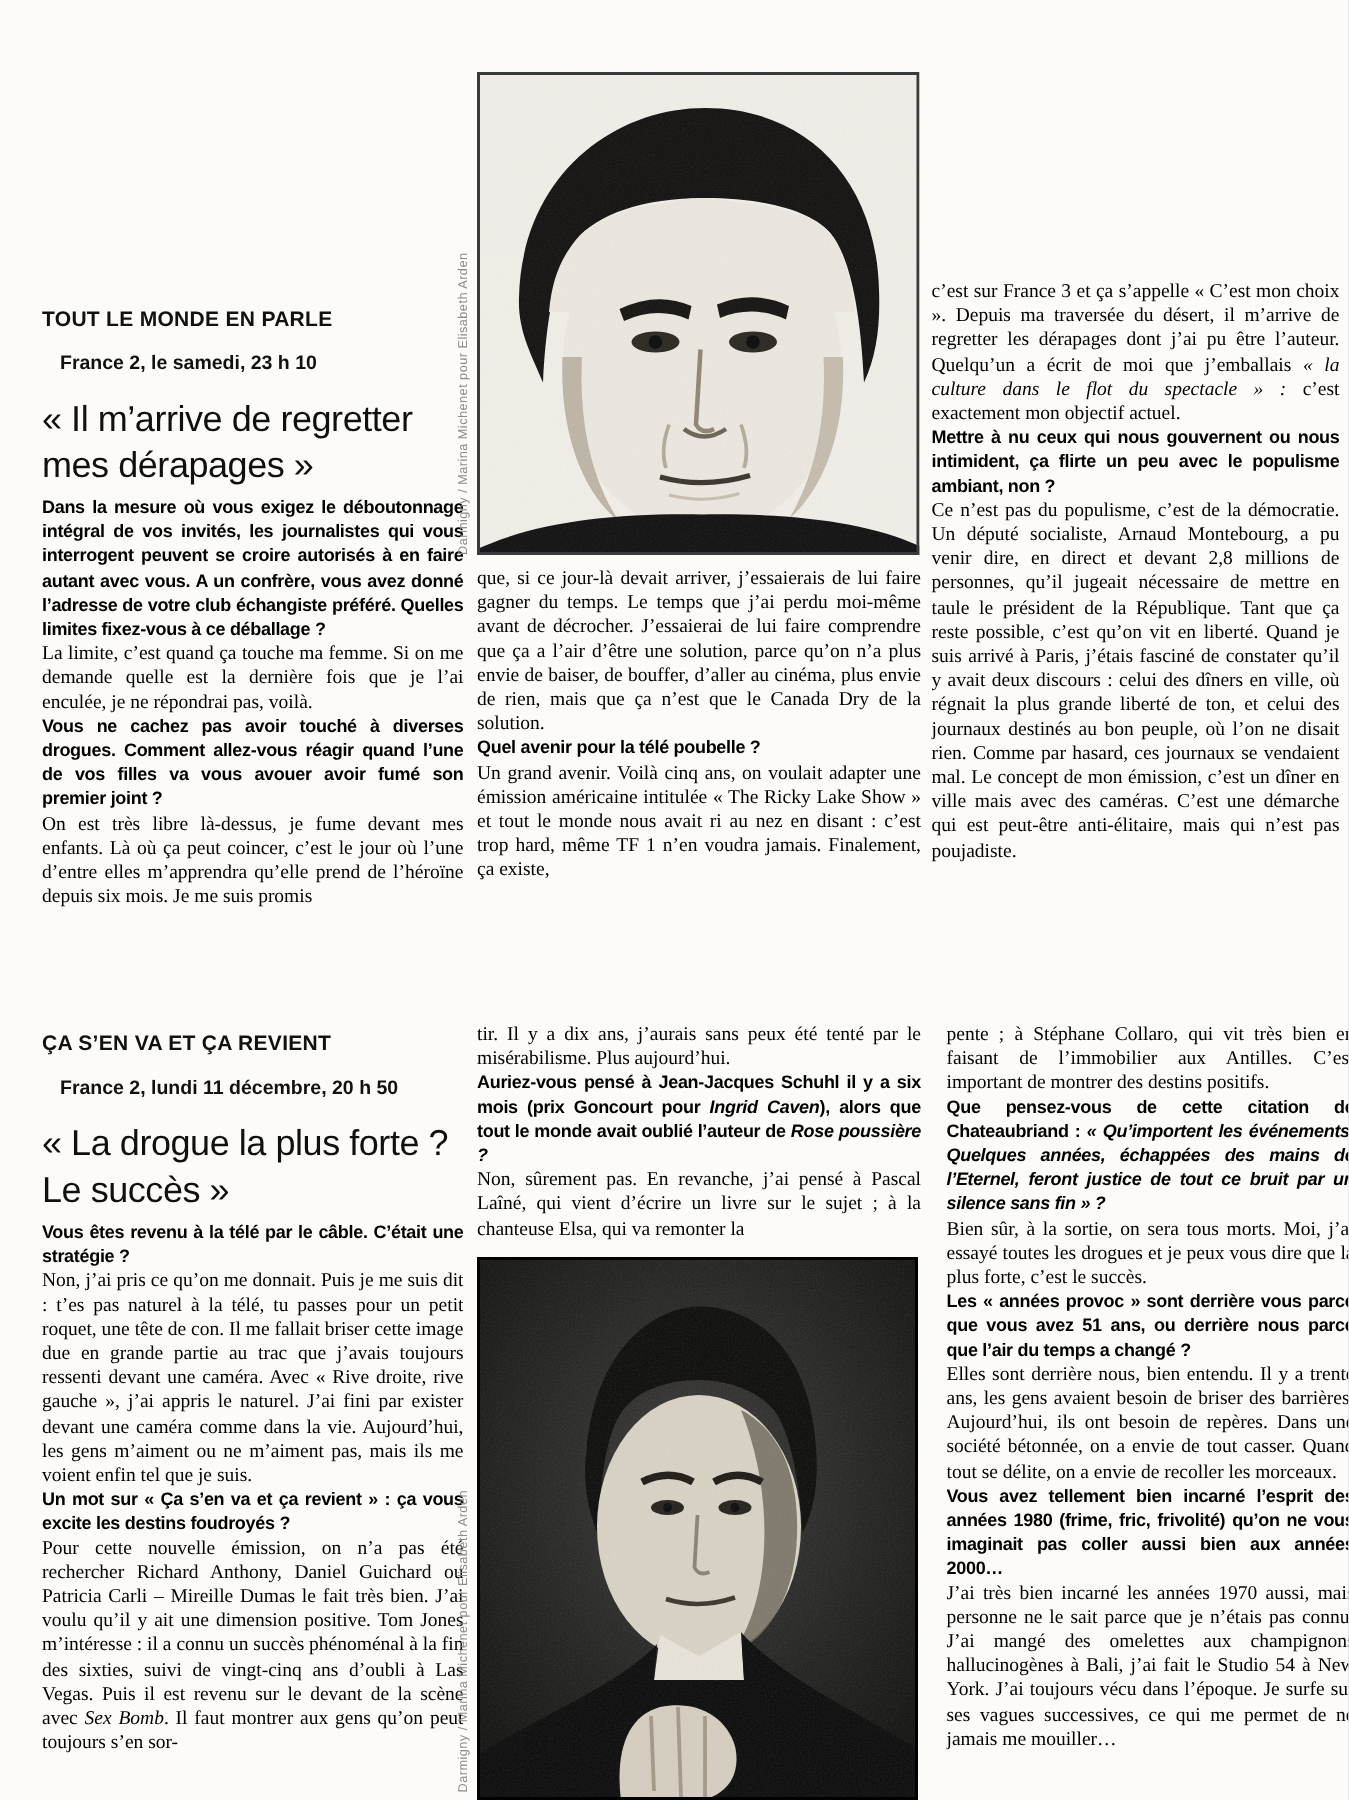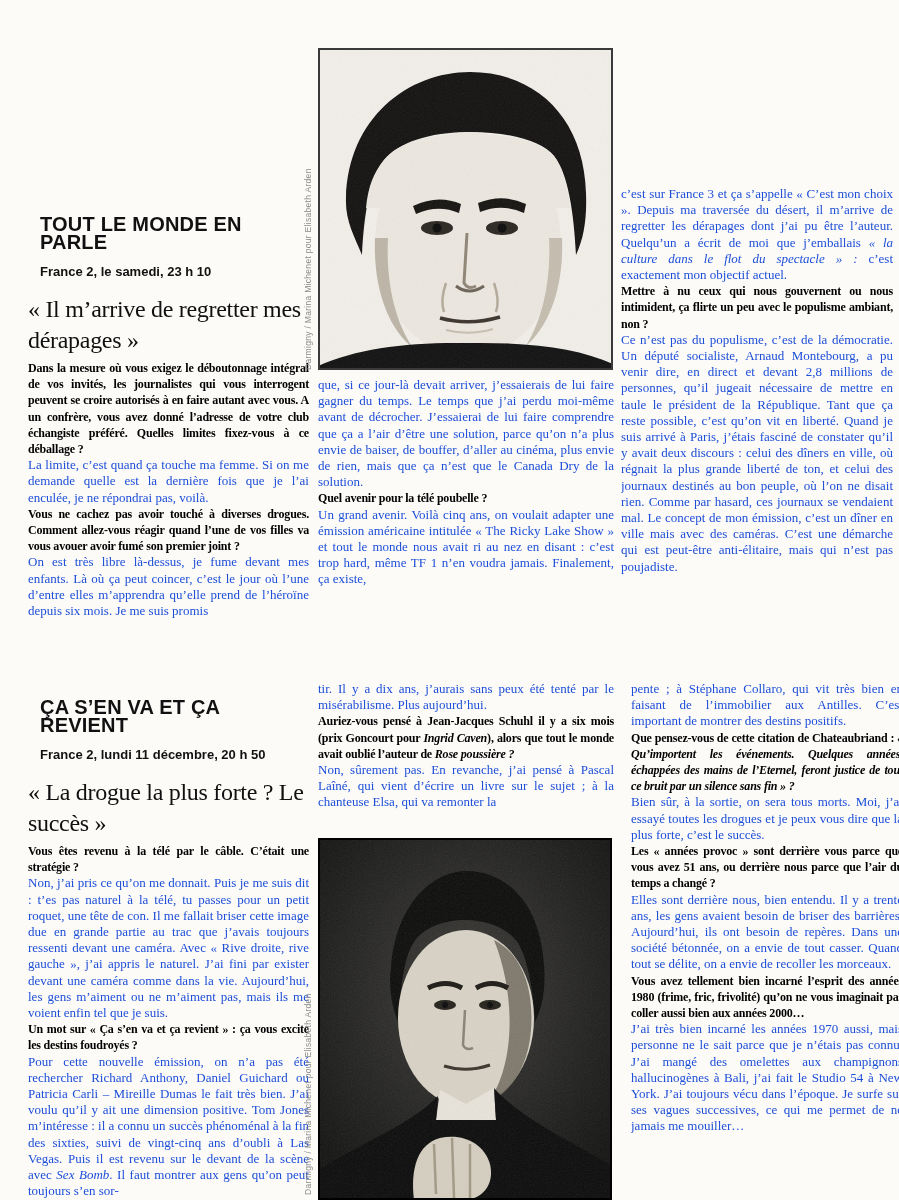--- a/index.html
+++ b/index.html
@@ -1,29 +1,29 @@
 <!DOCTYPE html>
 <html lang="fr"><head>
 <meta charset="utf-8">
 <style>
   html,body{margin:0;padding:0;background:#e8e8e6;}
   .page{position:relative;width:899px;height:1200px;background:#fcfbf8;overflow:hidden;
         font-family:"Liberation Serif",serif;color:#1c1c1c;border-right:1px solid #c4c4c2;}
   .block{position:absolute;}
-  .kicker{font-family:"Liberation Sans",sans-serif;font-weight:bold;font-size:20px;
-          letter-spacing:.2px;color:#111;margin:12px;line-height:18px;}
+  .kicker{font-family:"Liberation Sans",sans-serif;font-weight:bold;font-size:14px;
+          letter-spacing:.2px;color:#111;margin:0;line-height:18px;}
   .sched{font-family:"Liberation Sans",sans-serif;font-weight:bold;font-size:13px;
          color:#111;margin:12px;line-height:17px;}
-  .headline{font-family:Liberation Serif, serif;font-weight:normal;font-size:24px;
+  .headline{font-family:Liberation Sans, sans-serif;font-weight:normal;font-size:24px;
             letter-spacing:-.3px;line-height:31px;color:#101010;margin:14px 0 0 0;}
   .bodytxt{margin-top:4px;}
   p.q,p.a{margin:0;text-align:justify;}
-  p.q{font-family:Liberation Serif, serif;font-weight:bold;font-size:12px;
+  p.q{font-family:Liberation Sans, sans-serif;font-weight:bold;font-size:12px;
       letter-spacing:-.2px;line-height:16.2px;color:#000;}
-  p.a{font-family:"Liberation Serif",serif;font-size:13px;line-height:16.2px;color:#1d4ed8;}
+  p.a{font-family:"Liberation Serif",serif;font-size:13px;line-height:16.2px;color:#000000;}
   .it{font-style:italic;}
   .photo{position:absolute;display:block;}
   .photo svg{display:block;}
   .vcredit{position:absolute;writing-mode:vertical-rl;transform:rotate(180deg);
            font-family:"Liberation Sans",sans-serif;font-size:8.5px;color:#8b8b8b;
            letter-spacing:.3px;white-space:nowrap;}
   .clip{overflow:hidden;}
 </style>
 </head>
 <body>

